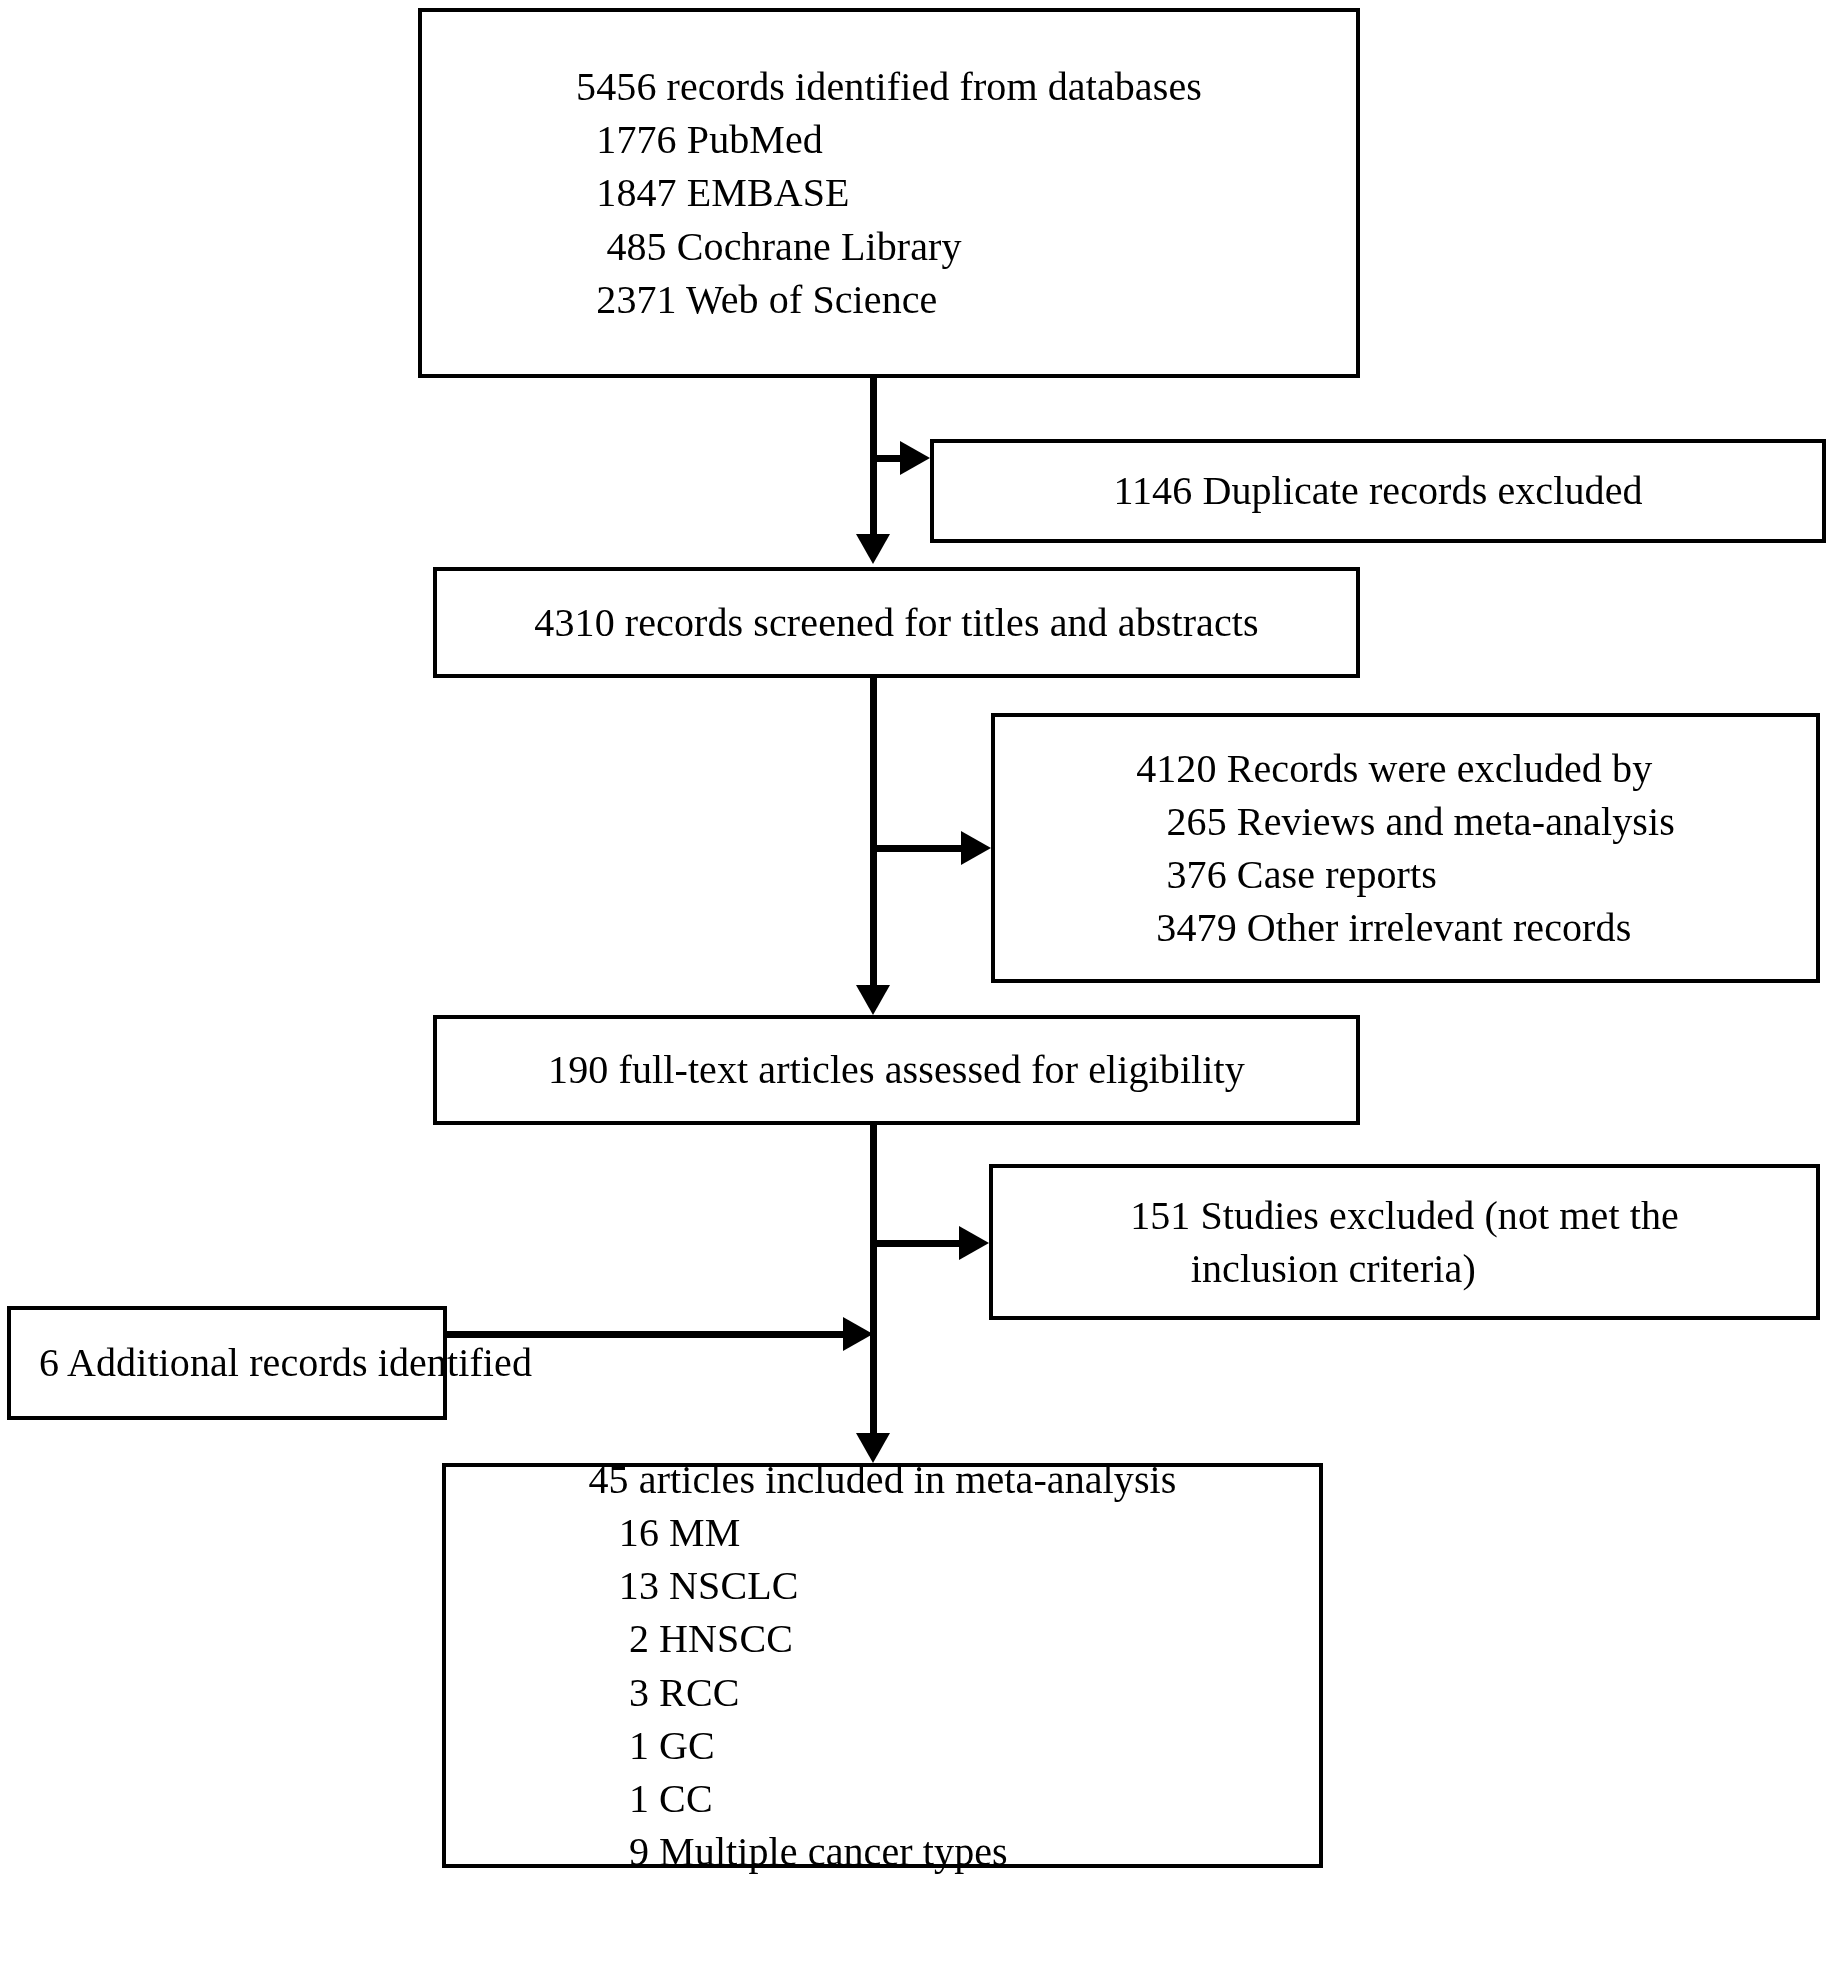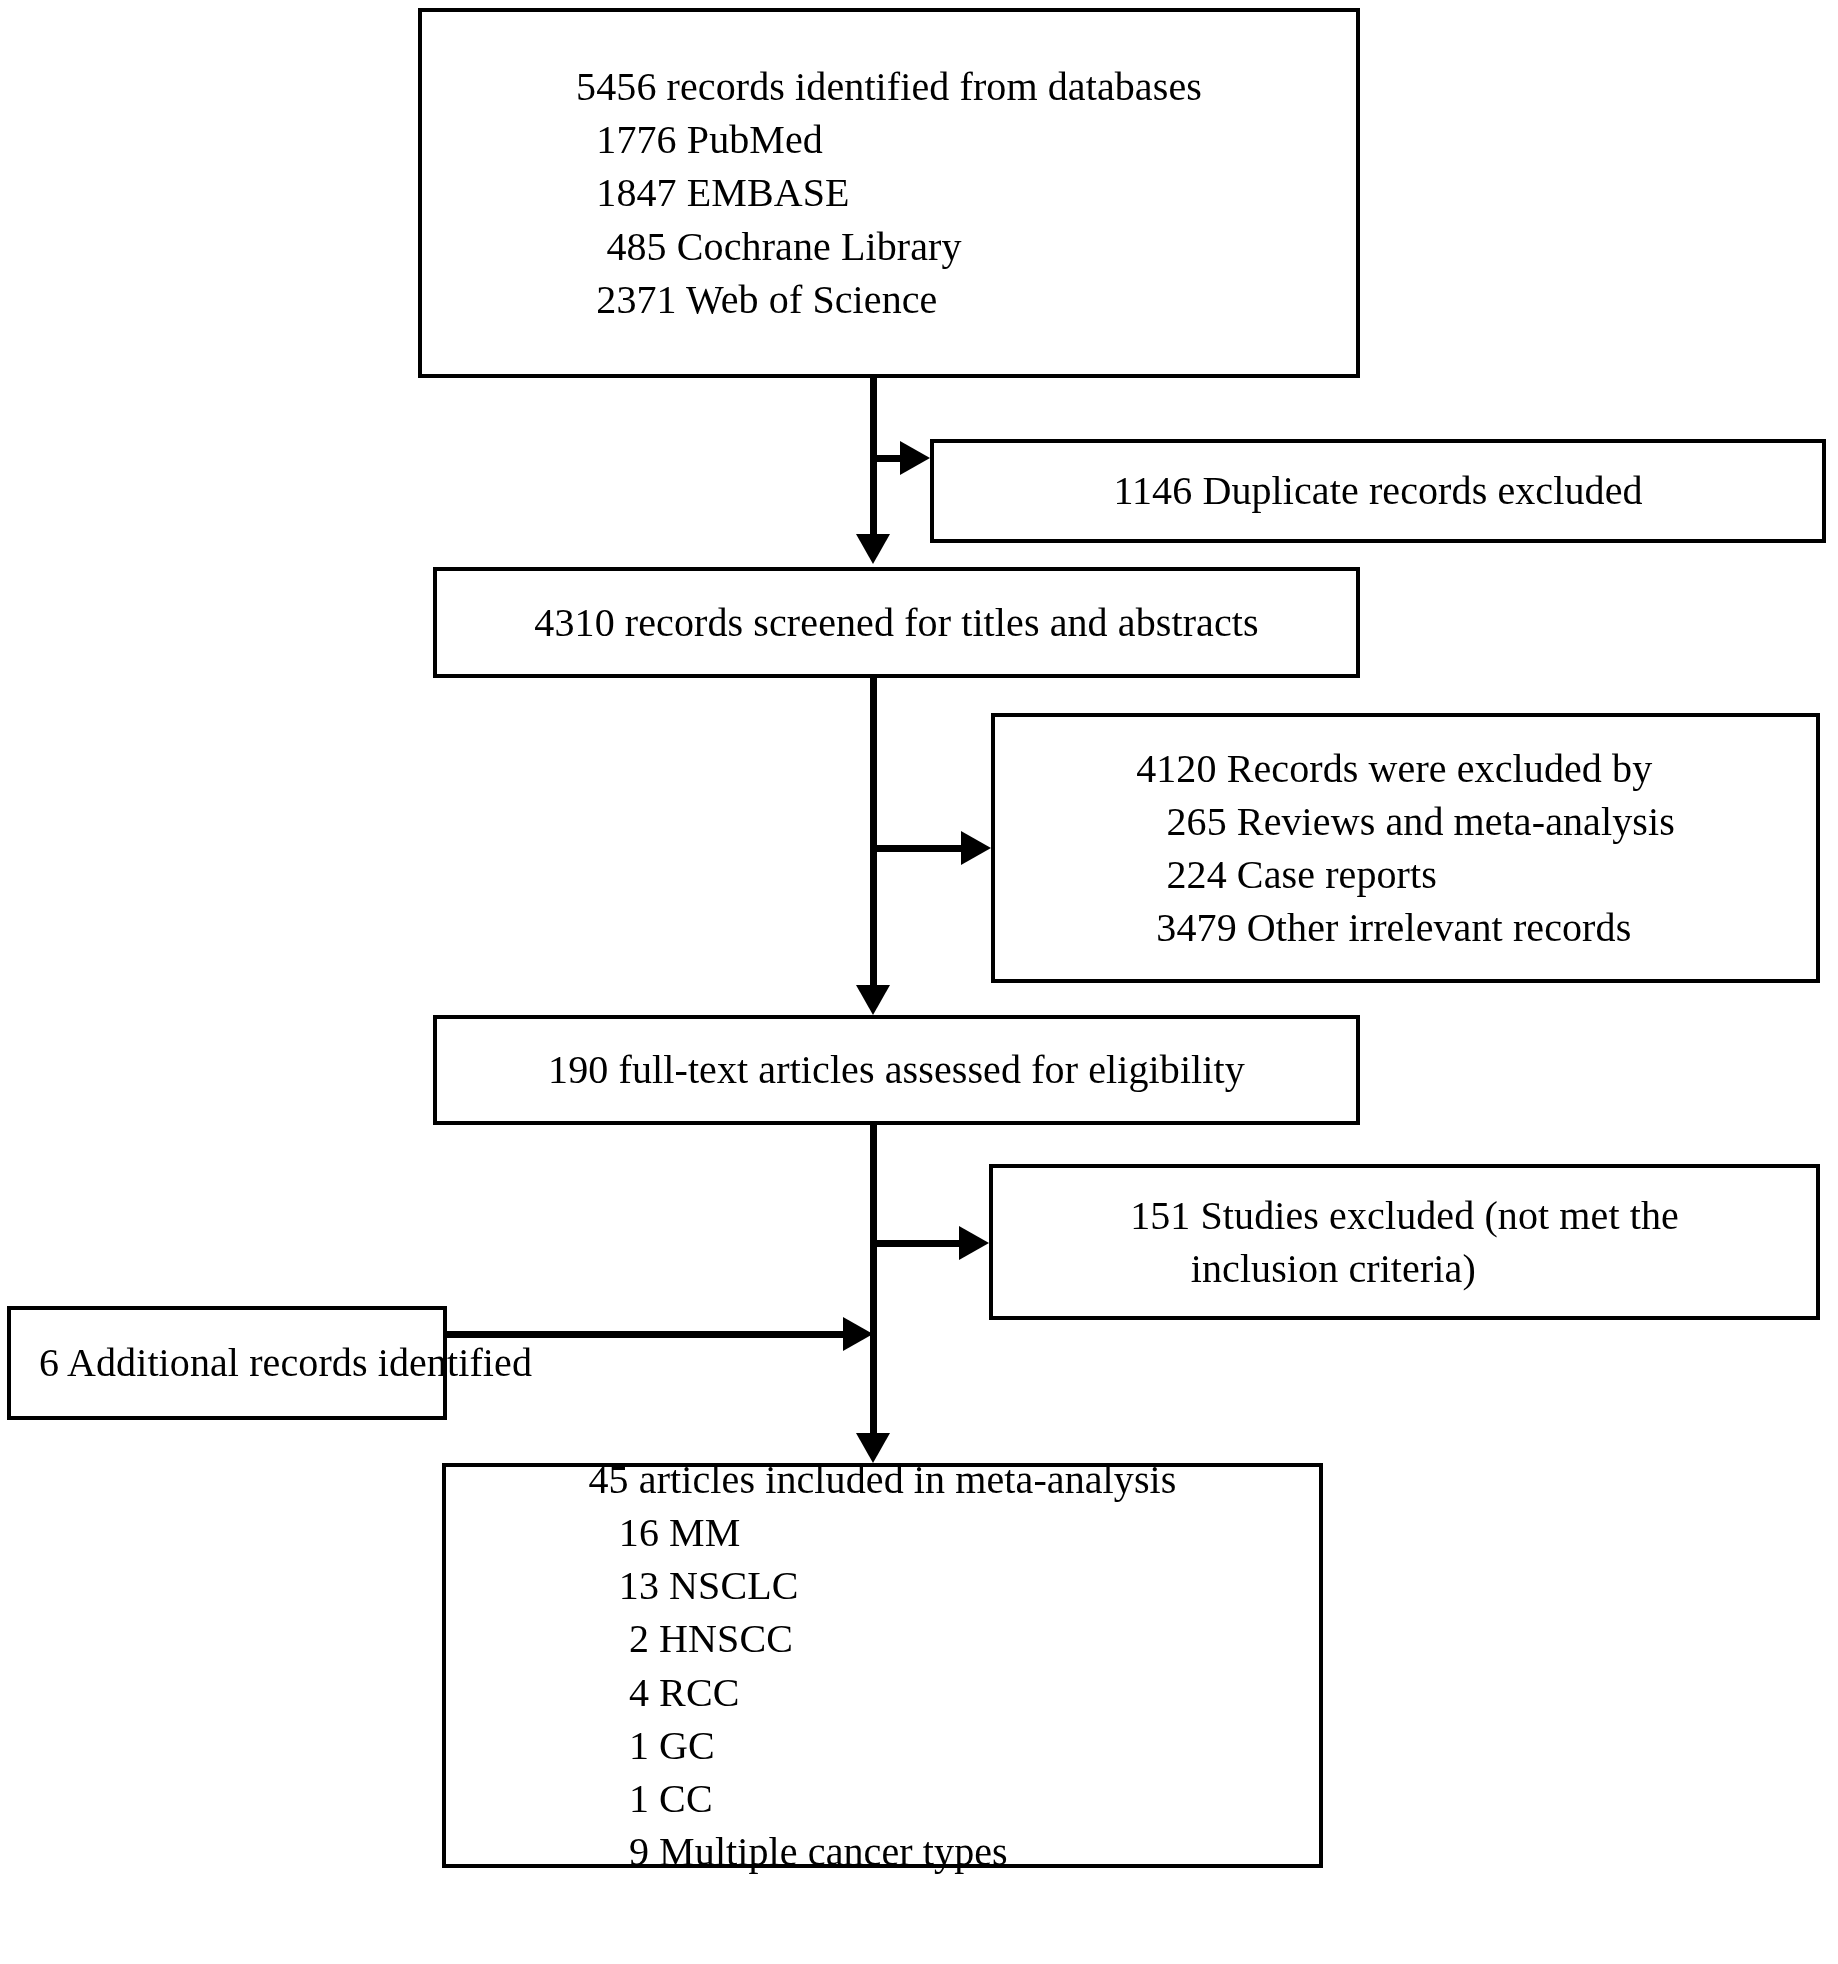--- a/index.html
+++ b/index.html
@@ -121,21 +121,21 @@
   </div>
 
   <div class="hline" style="left:873px; top:845px; width:88px;"></div>
   <div class="arrow-right" style="left:961px; top:831px;"></div>
 
   <div class="fbox" style="left:991px; top:713px; width:829px; height:270px;">
     <div class="block-wrap">
       <div class="lines-block">
         <div class="line">4120 Records were excluded by</div>
         <div class="line">   265 Reviews and meta-analysis</div>
-        <div class="line">   224 Case reports</div>
+        <div class="line">   376 Case reports</div>
         <div class="line">  3479 Other irrelevant records</div>
       </div>
     </div>
   </div>
 
   <div class="fbox" style="left:433px; top:1015px; width:927px; height:110px;">
     <div class="block-wrap">
       <div class="lines-block">
         <div class="line">190 full-text articles assessed for eligibility</div>
       </div>
@@ -163,21 +163,21 @@
   <div class="hline" style="left:447px; top:1331px; width:396px;"></div>
   <div class="arrow-right" style="left:843px; top:1317px;"></div>
 
   <div class="fbox" style="left:442px; top:1463px; width:881px; height:405px;">
     <div class="block-wrap">
       <div class="lines-block">
         <div class="line">45 articles included in meta-analysis</div>
         <div class="line">   16 MM</div>
         <div class="line">   13 NSCLC</div>
         <div class="line">    2 HNSCC</div>
-        <div class="line">    4 RCC</div>
+        <div class="line">    3 RCC</div>
         <div class="line">    1 GC</div>
         <div class="line">    1 CC</div>
         <div class="line">    9 Multiple cancer types</div>
       </div>
     </div>
   </div>
 
   <div class="hline" style="left:873px; top:455px; width:29px;"></div>
   <div class="arrow-right" style="left:900px; top:441px;"></div>
 

